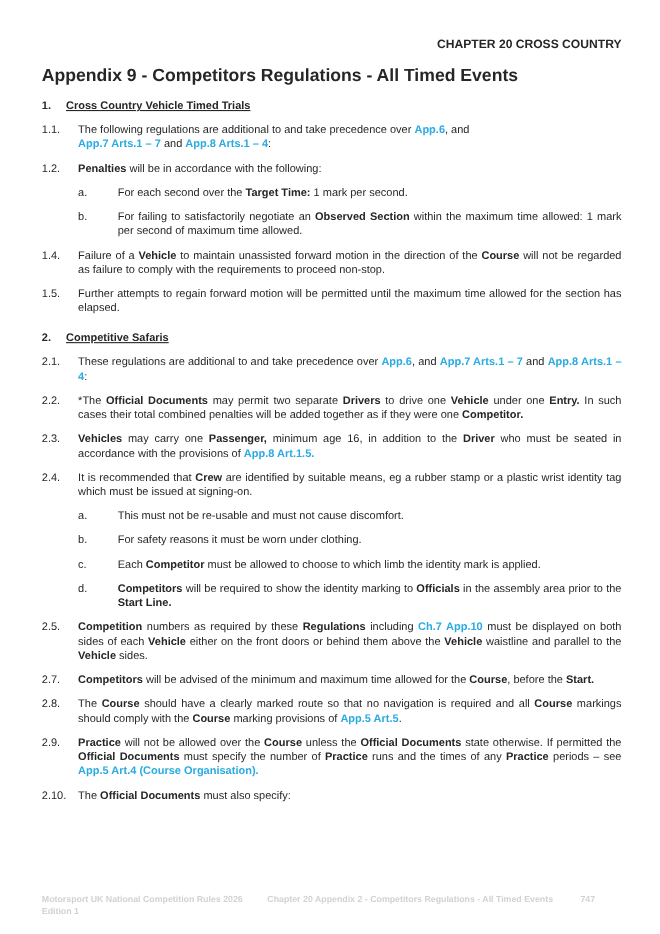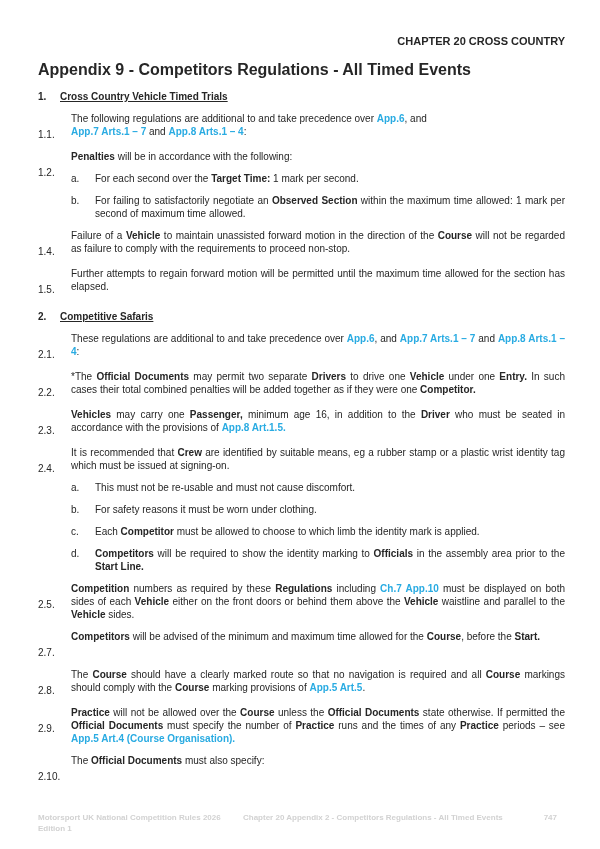--- a/index.html
+++ b/index.html
@@ -13,31 +13,31 @@
     overflow: hidden;
   }
   .content { padding: 35px 35px 0 38px; }
   .chapter-heading { font-size: 11px; line-height: 12px; font-weight: bold; text-align: right; }
   .appendix-title { font-size: 16px; line-height: 13px; font-weight: bold; margin-top: 16px; }
   .section { margin-top: 14px; }
   .section-header { display: flex; font-size: 10px; line-height: 13px; font-weight: bold; }
   .section-number { width: 22px; flex: none; }
   .section-title { text-decoration: underline; }
   .item { display: flex; font-size: 10px; line-height: 13px; margin-top: 9px; }
-  .item-number { width: 33px; flex: none; margin-top: 16px; }
+  .item-number { width: 33px; flex: none; }
   .item-body { flex: 1; min-width: 0; }
   .item-text { text-align: justify; }
   .subitems { margin-top: 3px; }
   .subitem { display: flex; margin-top: 9px; }
   .subitem-number { width: 24px; flex: none; }
-  .subitem-text { flex: 1; min-width: 0; text-align: justify; }
+  .subitem-text { flex: 1; min-width: 0; text-align: justify; margin-left: 12px; }
   .b { font-weight: bold; }
   .link { color: var(--link-blue, #29ABE2); font-weight: bold; cursor: pointer; }
   .footer {
-    position: absolute; left: 38px; right: 35px; bottom: 15px;
+    position: absolute; left: 38px; right: 51px; bottom: 15px;
     display: flex; align-items: flex-start;
     font-size: 8px; line-height: 11px; font-weight: bold;
     color: var(--footer-gray, #d2d2d2);
   }
   .footer-left { width: 205px; flex: none; }
   .footer-center { flex: 1; }
   .footer-page { flex: none; padding-right: 8px; }
 </style>
 </head>
 <body style="color: rgb(38, 38, 38);">

